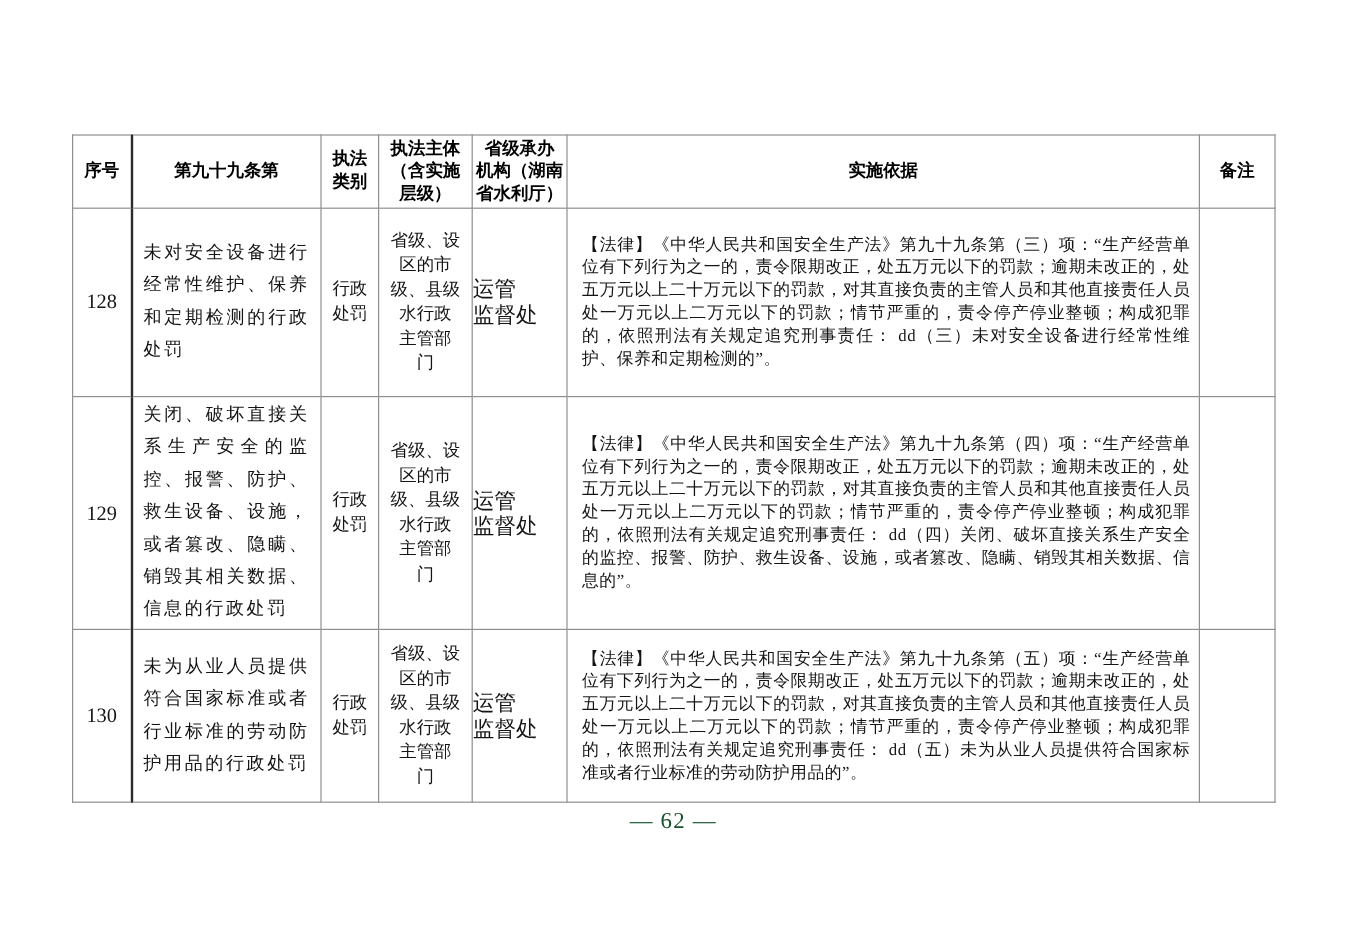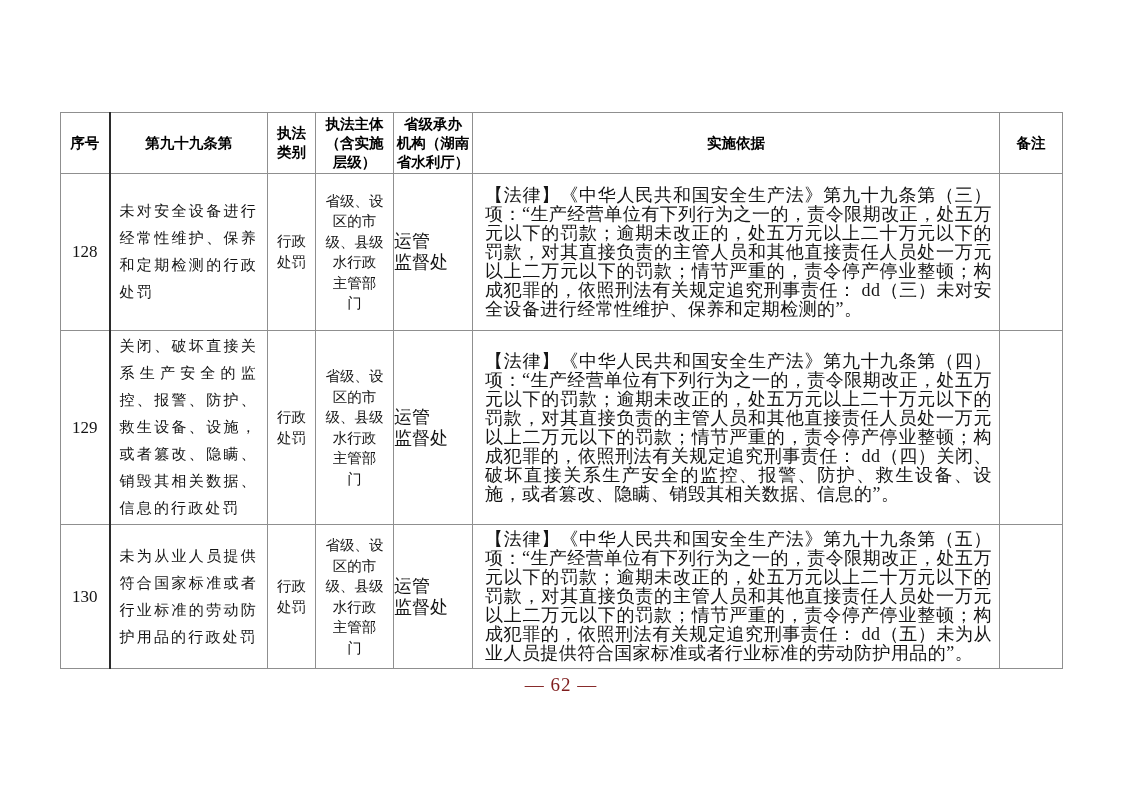--- a/index.html
+++ b/index.html
@@ -75,37 +75,37 @@
     line-height: 20.5px;
     text-align: center;
     white-space: pre-line;
   }
   td.cell-agency {
     font-size: 18px;
     line-height: 21px;
     white-space: pre-line;
   }
   td.cell-basis {
-    font-size: 18px;
+    font-size: 14px;
     line-height: 19px;
     letter-spacing: 0.45px;
     text-align: justify;
     text-justify: inter-character;
     padding: 4px 7px 4px 12px;
   }
   td.cell-remark { }
 
   .page-footer {
     position: absolute;
     left: 0;
     top: 674px;
     width: 1122px;
     text-align: center;
     font-size: 19px;
-    color: #7f1d1d;
+    color: #14532d;
     letter-spacing: 1px;
   }
 </style>
 </head>
 <body>
 
 <div class="page">
 
   <table class="doc-table">
     <colgroup>

